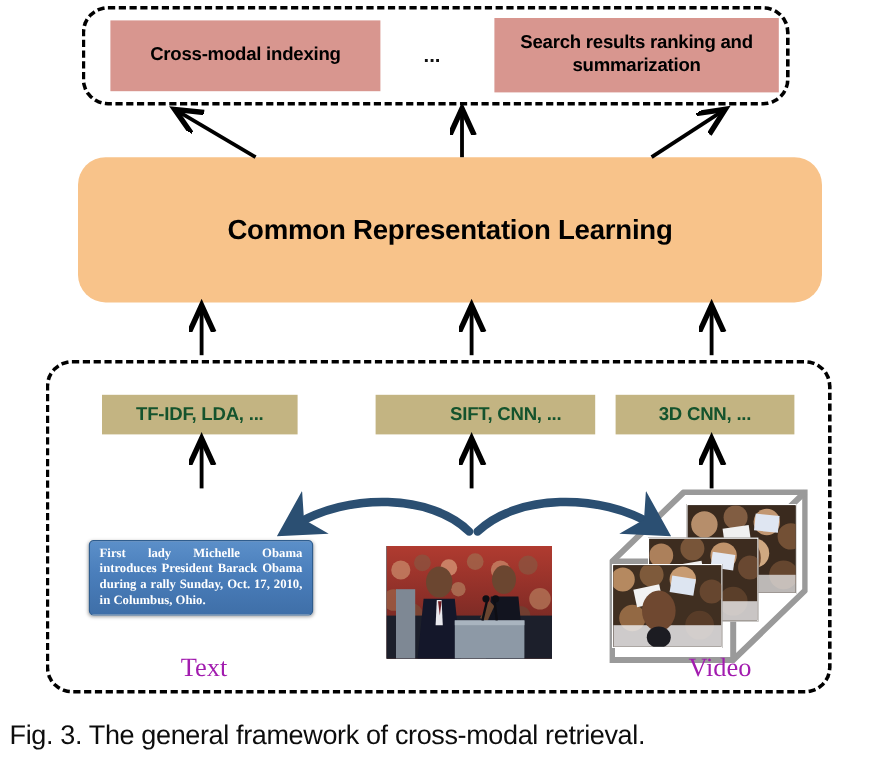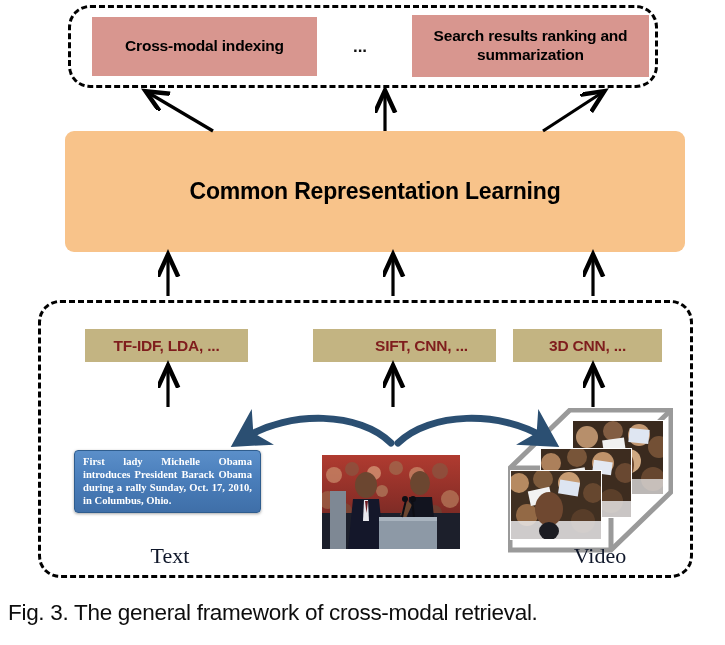--- a/index.html
+++ b/index.html
@@ -19,27 +19,27 @@
            justify-content:center;text-align:center;color:#000;
            font-weight:bold;font-size:15.5px;line-height:1.2;
            letter-spacing:-0.2px;padding:2px 6px;box-sizing:border-box;}
   #app-box-indexing{left:92px;top:17px;width:225px;height:59px;}
   #app-box-ranking{left:412px;top:15px;width:237px;height:62px;}
   #app-ellipsis{position:absolute;left:340px;top:38px;width:40px;height:20px;
      text-align:center;font-weight:bold;font-size:17px;color:#111;line-height:1;}
 
   
   #crl-box{position:absolute;left:65px;top:131px;width:620px;height:121px;
-           background:#f8c38a;border-radius:9px;display:flex;align-items:center;
+           background:#f8c38a;border-radius:23px;display:flex;align-items:center;
            justify-content:center;color:#000;font-weight:bold;font-size:23px;
            letter-spacing:-0.2px;}
 
   
   .feat-box{position:absolute;background:#c3b482;display:flex;align-items:center;
-            justify-content:center;color:#7f1d1d;font-weight:bold;font-size:15.5px;
+            justify-content:center;color:#14532d;font-weight:bold;font-size:15.5px;
             letter-spacing:-0.2px;height:33px;}
   #feat-text{left:85px;top:329px;width:163px;}
   #feat-image{left:313px;top:329px;width:149px;padding-left:34px;}
   #feat-video{left:513px;top:329px;width:149px;}
 
   
   #text-bubble{position:absolute;left:74px;top:450px;width:187px;height:63px;
     border-radius:4px;border:1px solid #2f5d8e;
     background:linear-gradient(180deg,#5b8fc9 0%,#4a7ebb 45%,#3f6fa8 100%);
     box-shadow:0 1px 3px rgba(0,0,0,.35);box-sizing:border-box;
@@ -53,21 +53,21 @@
 
   
   #video-stack{position:absolute;left:508px;top:408px;width:165px;height:145px;}
   .vframe{position:absolute;width:92px;height:70px;overflow:hidden;
           background:#2a2018;border:1px solid #ffffff;box-sizing:border-box;}
   #vf1{left:2px;top:62px;}
   #vf2{left:32px;top:40px;}
   #vf3{left:64px;top:12px;width:92px;height:75px;}
 
   
-  .mod-label{position:absolute;color:#0f172a;font-family:"Liberation Serif",serif;
+  .mod-label{position:absolute;color:#a21caf;font-family:"Liberation Serif",serif;
              font-size:22px;text-align:center;}
   #label-text{left:110px;top:543px;width:120px;}
   #label-image{left:330px;top:543px;width:120px;}
   #label-video{left:540px;top:543px;width:120px;}
 
   
   #caption{position:absolute;left:8px;top:600px;width:712px;
      font-family:"Liberation Sans",sans-serif;font-size:22.5px;color:#0d0d0d;
      letter-spacing:-0.3px;white-space:nowrap;}
   #watermark{position:absolute;left:437px;top:606px;

